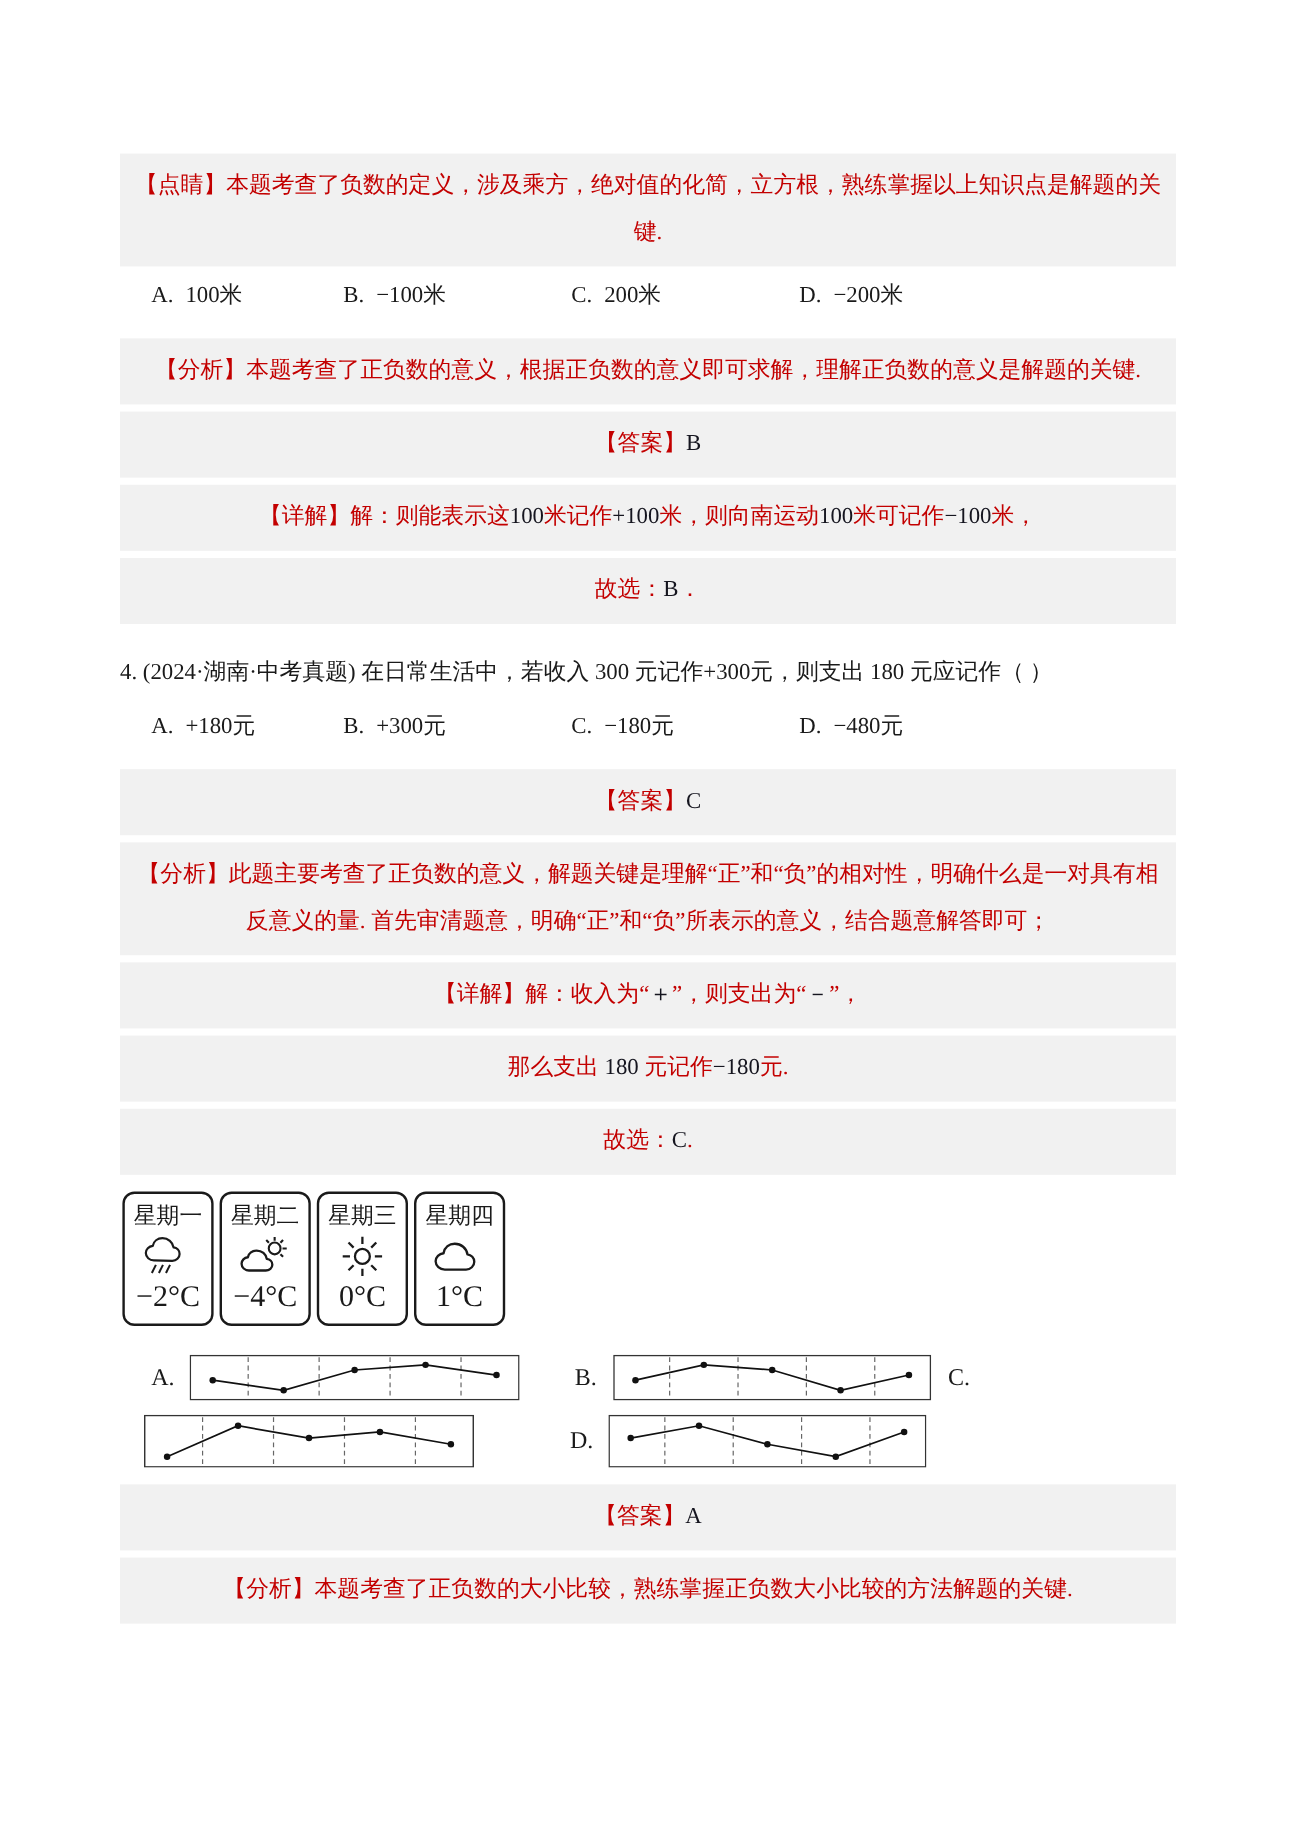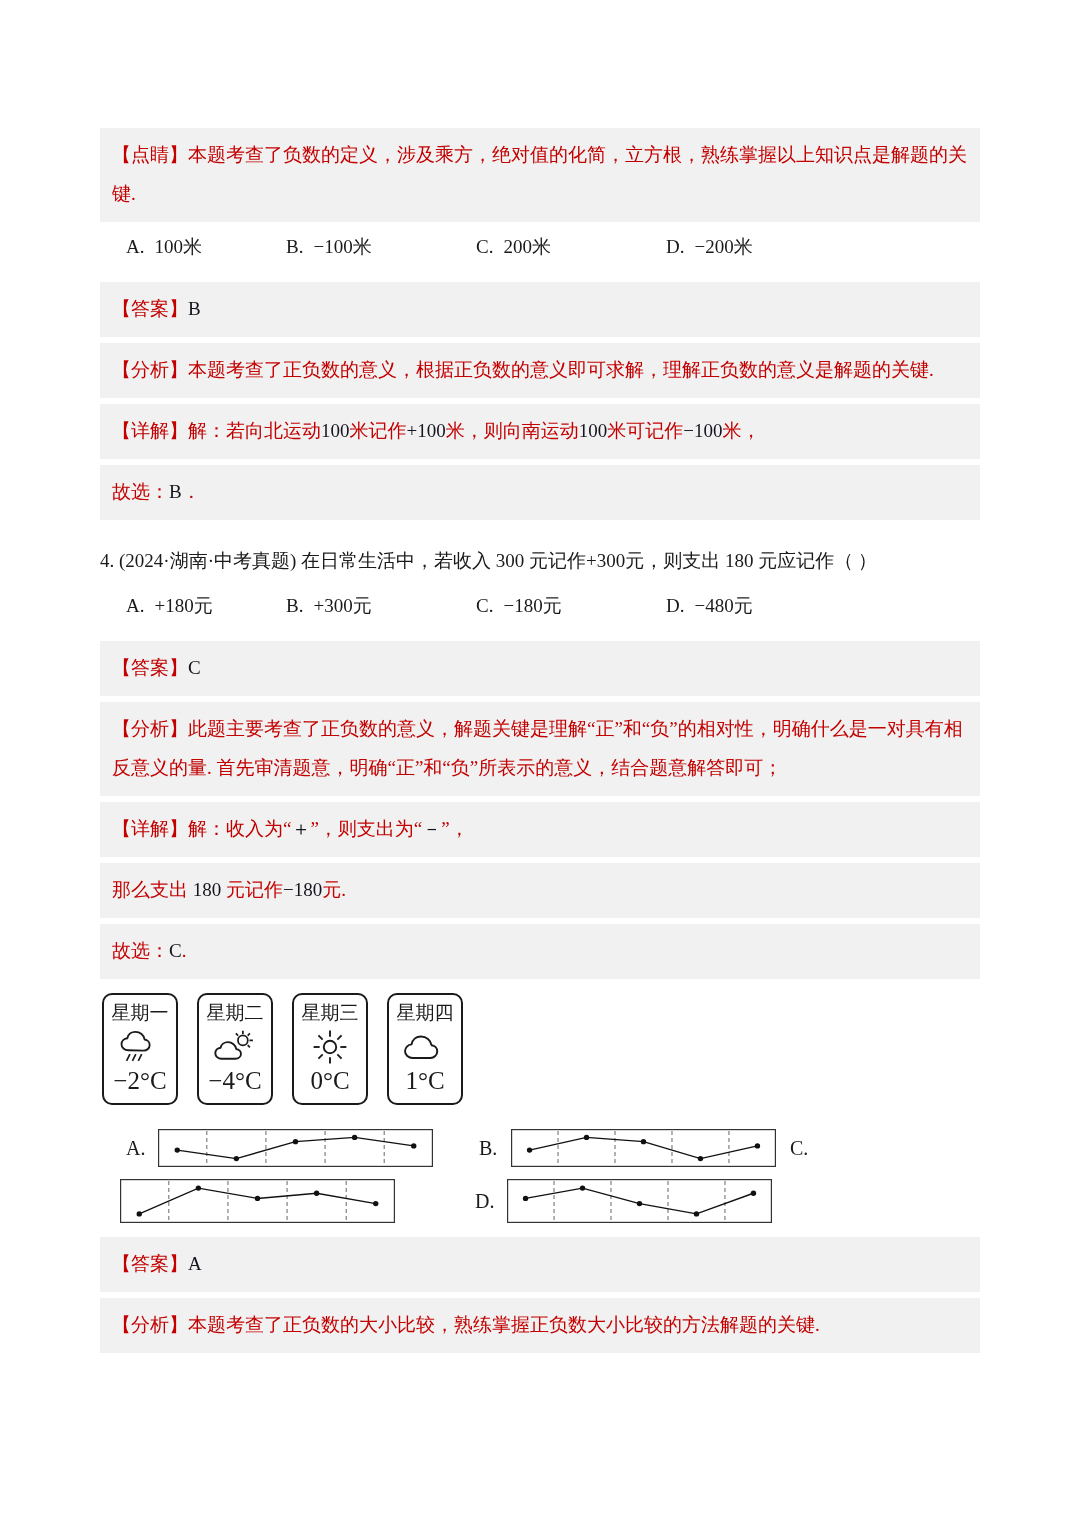--- a/index.html
+++ b/index.html
@@ -2,31 +2,31 @@
 <html><head>
 <meta charset="utf-8">
 <style>
   html,body{margin:0;padding:0;background:#ffffff;}
   .page{
     width:1080px;min-height:1523px;box-sizing:border-box;
     padding:128px 100px 80px 100px;
     font-family:"Liberation Serif","DejaVu Serif",serif;
     font-size:19px;color:#1a1a1a;background:#fff;
   }
-  .bar{background:#f1f1f1;padding:8px 12px;margin:0 0 6px 0;line-height:2.05;}
+  .bar{background:#f1f1f1;padding:8px 12px;margin:0 0 6px 0;line-height:2.05;text-align:center;}
   .red{color:#c30000;}
   .math{color:#15151f;}
   .stem{line-height:2.2;margin:20px 0 6px 0;text-align:justify;}
   .options{display:flex;padding-left:26px;margin:2px 0 16px 0;line-height:2;}
   .opt{display:flex;align-items:baseline;}
   .opt .opt-val{margin-left:10px;text-align:right;}
   .w1{width:160px;} .w2{width:190px;}
   .ansblock{margin:2px 0 12px 0;}
   
-  .cards{display:flex;gap:19px;margin:14px 0 24px 2px;}
+  .cards{display:flex;gap:5px;margin:14px 0 24px 2px;}
   .card{
     width:76px;height:112px;border:2px solid #1a1a1a;border-radius:10px;
     display:flex;flex-direction:column;align-items:center;justify-content:space-between;
     box-sizing:border-box;padding:5px 0 8px 0;background:#fff;
   }
   .card .day{font-size:19px;}
   .card .temp{font-size:25px;}
   .icon-box{height:46px;display:flex;align-items:center;justify-content:center;}
   
   .charts{margin:4px 0 14px 0;}
@@ -59,23 +59,23 @@
       <span class="opt w2">
           <span>C.</span>
           <span class="opt-val">200米</span>
         </span>
       <span class="opt">
           <span>D.</span>
           <span class="opt-val">−200米</span>
         </span>
     </div>
     <div class="ansblock">
+      <p class="bar"><span class="red">【分析】本题考查了正负数的意义，根据正负数的意义即可求解，理解正负数的意义是解题的关键.</span></p>
       <p class="bar"><span class="red">【答案】</span><span class="math">B</span></p>
-      <p class="bar"><span class="red">【分析】本题考查了正负数的意义，根据正负数的意义即可求解，理解正负数的意义是解题的关键.</span></p>
-      <p class="bar"><span class="red">【详解】解：若向北运动</span><span class="math">100</span><span class="red">米记作</span><span class="math">+100</span><span class="red">米，则向南运动</span><span class="math">100</span><span class="red">米可记作</span><span class="math">−100</span><span class="red">米，</span></p>
+      <p class="bar"><span class="red">【详解】解：则能表示这</span><span class="math">100</span><span class="red">米记作</span><span class="math">+100</span><span class="red">米，则向南运动</span><span class="math">100</span><span class="red">米可记作</span><span class="math">−100</span><span class="red">米，</span></p>
       <p class="bar"><span class="red">故选：</span><span class="math">B</span><span class="red">．</span></p>
     </div>
   </section>
 
   <section>
     <p class="stem">4. (2024·湖南·中考真题) 在日常生活中，若收入 300 元记作+300元，则支出 180 元应记作（  ）</p>
     <div class="options">
       <span class="opt w1">
           <span>A.</span>
           <span class="opt-val">+180元</span>

